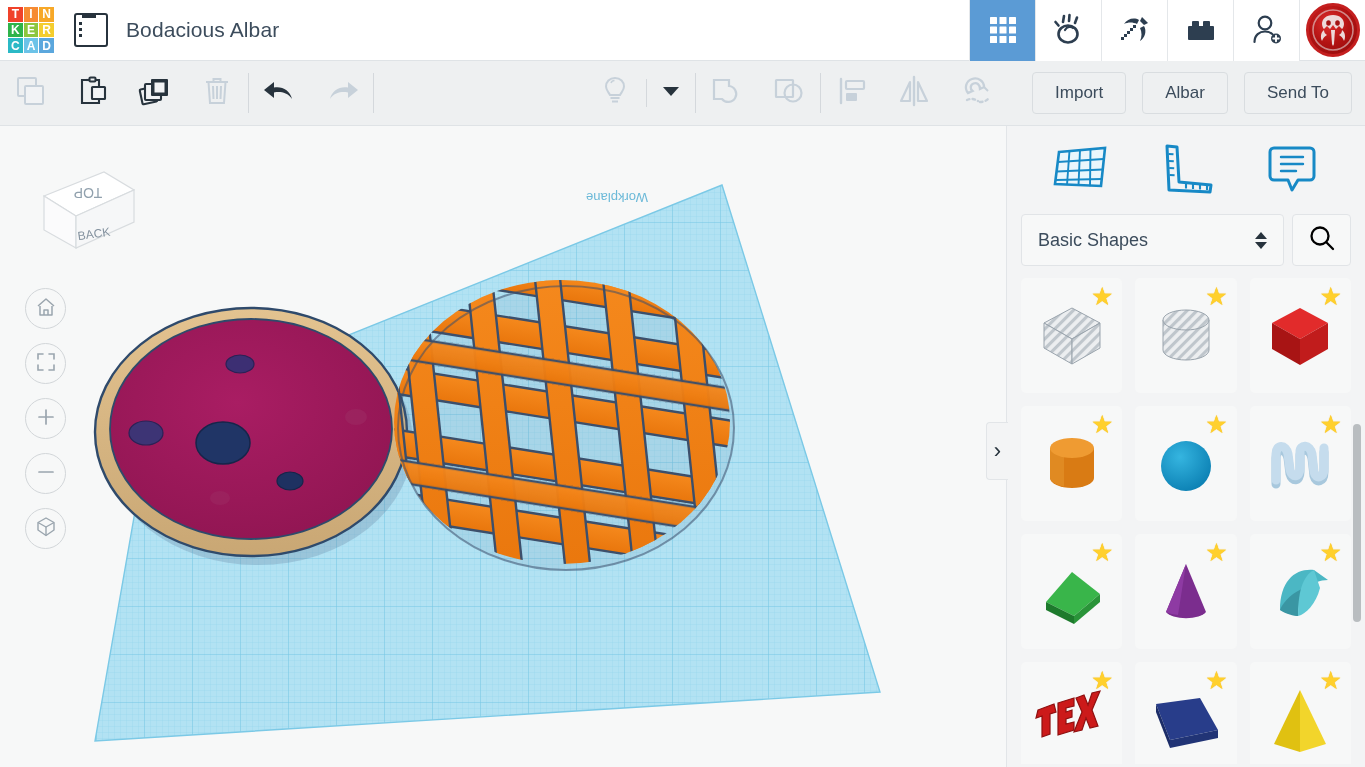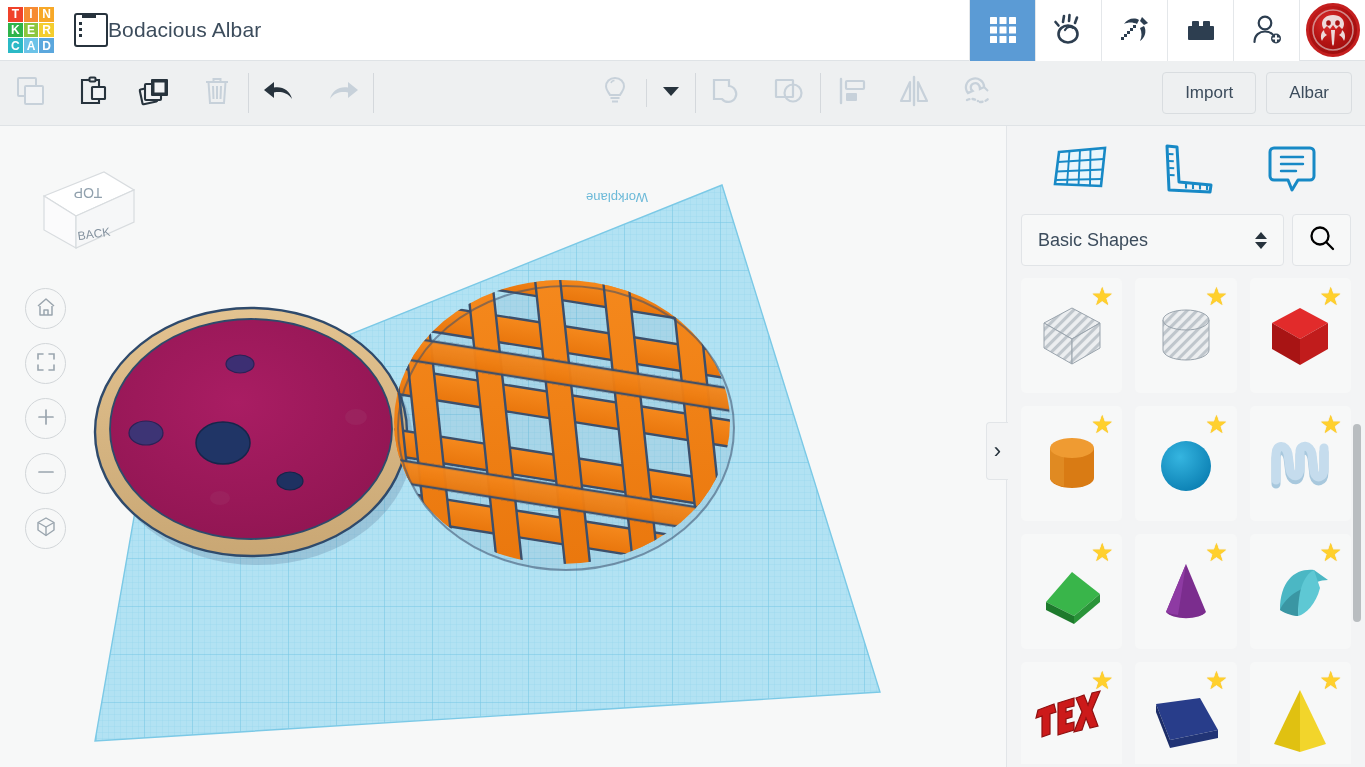--- a/index.html
+++ b/index.html
@@ -49,20 +49,21 @@
   .hamburger i:nth-child(1){ top: 7px; }
   .hamburger i:nth-child(2){ top: 13px; }
   .hamburger i:nth-child(3){ top: 19px; }
   .hamburger b {
     position: absolute; left: 3px; width: 2.5px; height: 2.5px; background: #27333d;
   }
   .hamburger b:nth-of-type(1){ top: 7px; }
   .hamburger b:nth-of-type(2){ top: 13px; }
   .hamburger b:nth-of-type(3){ top: 19px; }
   .doc-title {
+    margin-left: 18px;
     font-size: 21px; color: #3c4c5c; font-weight: 400;
     letter-spacing: 0.1px;
   }
   .header-right {
     margin-left: auto; display: flex; align-items: stretch; height: 61px;
   }
   .hicon {
     width: 66px; height: 61px;
     display: flex; align-items: center; justify-content: center;
     border-left: 1px solid #e4e7ea;
@@ -93,21 +94,21 @@
     display: flex; align-items: center;
   }
   .tgroup { display: flex; align-items: center; height: 65px; }
   .tbtn {
     width: 62px; height: 65px;
     display: flex; align-items: center; justify-content: center;
     cursor: pointer;
   }
   .tbtn.dis { cursor: default; }
   .tsep { width: 1px; height: 40px; background: #d4d8dc; }
-  .textbtns { margin-left: auto; display: flex; gap: 10px; padding-right: 13px; padding-left: 24px; }
+  .textbtns { margin-left: auto; display: flex; gap: 16px; padding-right: 13px; padding-left: 24px; }
   .textbtn {
     height: 42px; padding: 0 22px;
     background: #eef0f1;
     border: 1px solid #d9dde0;
     border-radius: 4px;
     color: #3c4c5c; font-size: 17px;
     display: flex; align-items: center; justify-content: center;
     cursor: pointer;
     font-family: "Liberation Sans", sans-serif;
   }
@@ -452,20 +453,21 @@
             <path d="M9 26 C13 24 17 25 20 27" stroke-dasharray="2.5 3.2" stroke-width="2.4" stroke-linecap="round"></path>
             <path d="M22 28 C25 28 28 27 30 25" stroke-dasharray="2.5 3.2" stroke-width="2.4" stroke-linecap="round"></path>
           </svg>
         </span>
       </div>
     </div>
 
     <div class="textbtns">
       <div class="textbtn">Import</div>
       <div class="textbtn">Albar</div>
+      <div class="textbtn">Send To</div>
     </div>
   </div>
 
   <div class="canvas">
 
     <svg width="1006" height="641" viewBox="0 0 1006 641" style="position:absolute;left:0;top:0">
       <defs>
         <pattern id="finegrid" width="6" height="6" patternUnits="userSpaceOnUse">
           <path d="M6 0 L0 0 0 6" fill="none" stroke="#7fcde8" stroke-width="0.45"></path>
         </pattern>

